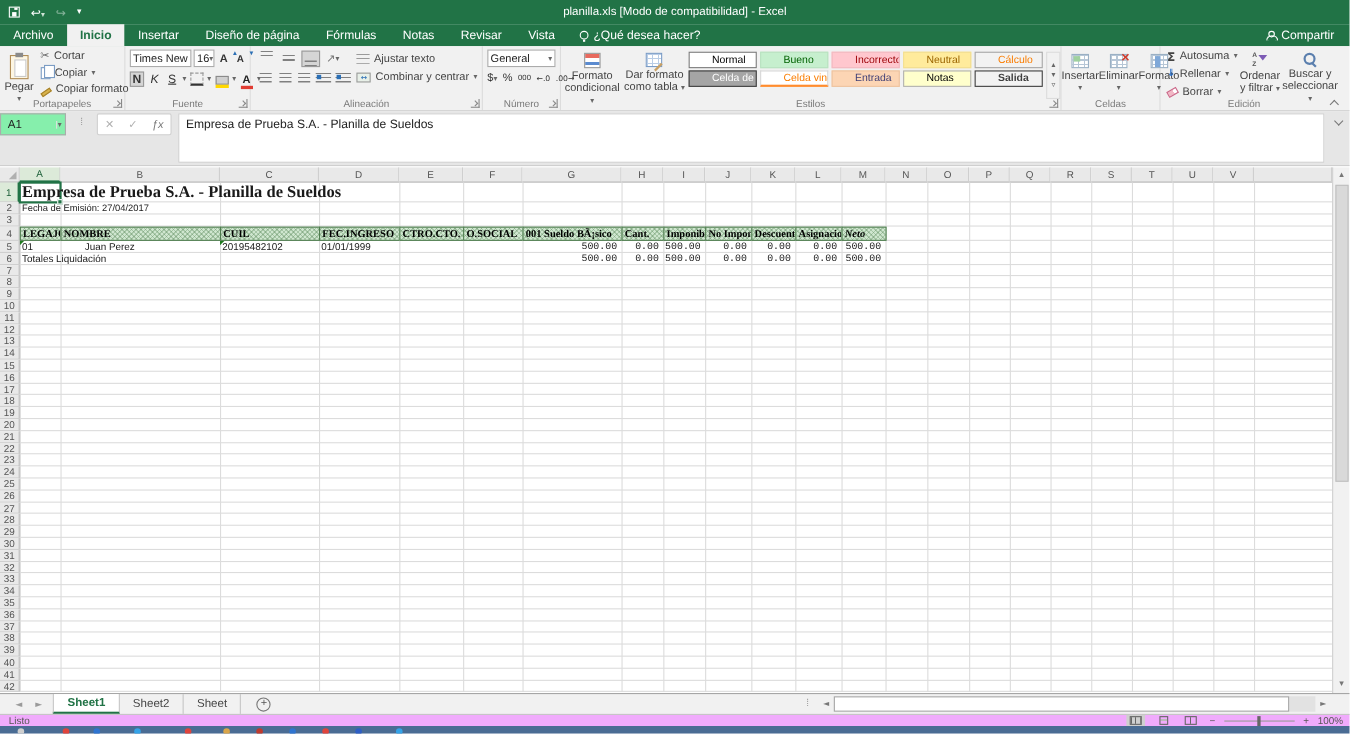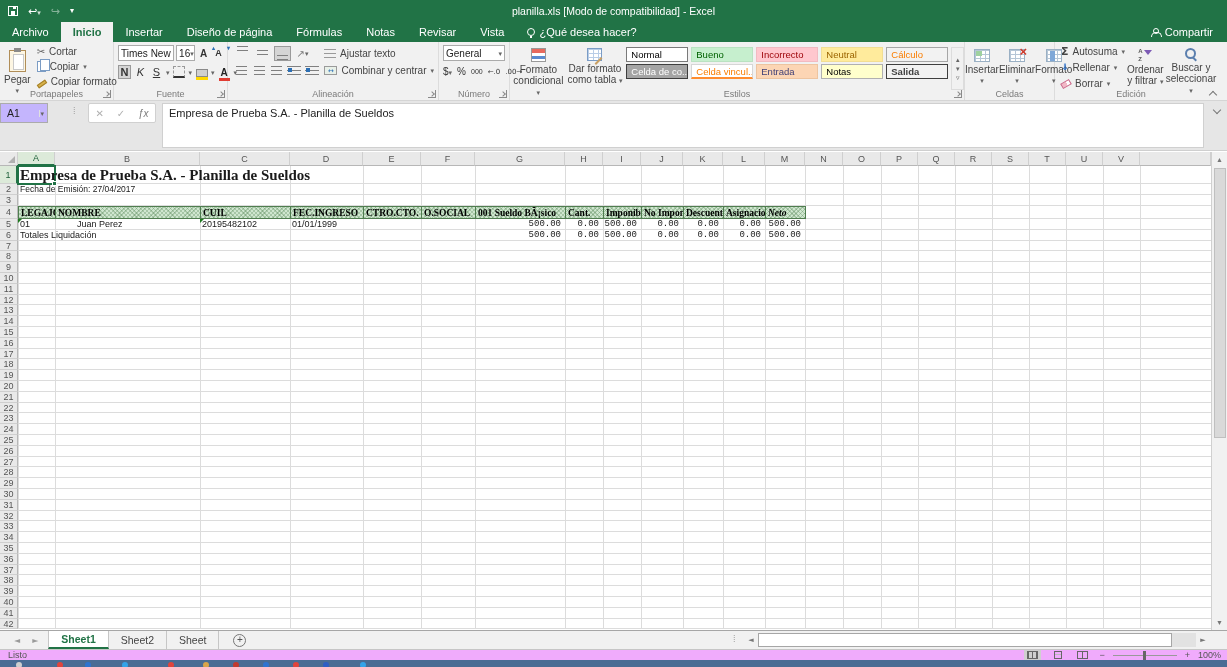--- a/index.html
+++ b/index.html
@@ -90,21 +90,21 @@
   .mini{font-size:7px;color:#333}
   
   .grp-styles{width:455px;display:flex;padding:2px 0 0 3px;gap:3px}
   .fcbtn{width:52px}
   .i-fc{width:15px;height:14px;border:1px solid #999;background:linear-gradient(#e86a5e 0 4px,#fff 4px 7px,#5b8bd0 7px 10px,#fff 10px)}
   .i-dft{width:15px;height:13px;border:1px solid #7a9cc6;background:repeating-linear-gradient(90deg,#b9cde6 0 1px,transparent 1px 5px),repeating-linear-gradient(#b9cde6 0 1px,transparent 1px 4px),#fff;position:relative}
   .i-dft::after{content:"";position:absolute;right:-2px;bottom:-2px;width:9px;height:2px;background:#c9a063;transform:rotate(-45deg)}
   .twoline{font-size:10px;text-align:center;line-height:11px;color:#444}
   .chips{display:flex;flex-direction:column;gap:2px;padding-top:3px}
   .chips-row{display:flex;gap:3px}
-  .chip{width:62px;height:15px;font-size:9.5px;line-height:14px;padding-left:4px;border:1px solid #d6d6d6;background:#fff;color:#000;white-space:nowrap;overflow:hidden}
+  .chip{width:62px;height:15px;font-size:9.5px;line-height:14px;padding-left:20px;border:1px solid #d6d6d6;background:#fff;color:#000;white-space:nowrap;overflow:hidden}
   .chip.normal{border:1px solid #7a7a7a}
   .chip.good{background:#c6efce;color:#006100;border-color:#b9e2c1}
   .chip.bad{background:#ffc7ce;color:#9c0006;border-color:#f2bac1}
   .chip.neutral{background:#ffeb9c;color:#9c6500;border-color:#f2de92}
   .chip.calc{background:#f2f2f2;color:#fa7d00;border:1px solid #a6a6a6}
   .chip.check{background:#a5a5a5;color:#fff;border:1px solid #3f3f3f}
   .chip.linked{background:#fff;color:#fa7d00;border-bottom:2px solid #ff8c2e}
   .chip.input{background:#fcd5b4;color:#3f3f76;border-color:#edc4a0}
   .chip.note{background:#ffffcc;color:#000;border:1px solid #b0b0b0}
   .chip.output{background:#f2f2f2;color:#3f3f3f;font-weight:bold;border:1px solid #3f3f3f}
@@ -126,21 +126,21 @@
   .i-sort::after{content:"Z";position:absolute;left:0;bottom:0}
   .i-sort .funnel{position:absolute;right:0;top:2px;width:0;height:0;border-left:4px solid transparent;border-right:4px solid transparent;border-top:5px solid #7d5bb5}
   .i-find{width:12px;height:12px;position:relative}
   .i-find::before{content:"";position:absolute;left:0;top:0;width:7px;height:7px;border:2px solid #5b7fae;border-radius:50%}
   .i-find::after{content:"";position:absolute;right:0;bottom:0;width:5px;height:2px;background:#5b7fae;transform:rotate(45deg)}
   .collapse{position:absolute;right:10px;bottom:4px;width:8px;height:5px}
   .collapse::after{content:"";position:absolute;left:1px;top:1px;width:5px;height:5px;border-left:1px solid #777;border-top:1px solid #777;transform:rotate(45deg)}
 
   
   .fbar{position:absolute;left:0;top:101px;width:1227px;height:50px;background:#e6e6e6;border-bottom:1px solid #cfcfcf}
-  .namebox{position:absolute;left:0;top:2px;width:48px;height:20px;background:#c4b5fd;border:1px solid #ababab;display:flex;align-items:center;font-size:10.5px;color:#222;padding-left:6px}
+  .namebox{position:absolute;left:0;top:2px;width:60px;height:20px;background:#86efac;border:1px solid #ababab;display:flex;align-items:center;font-size:10.5px;color:#222;padding-left:6px}
   .namebox .arrow{margin-left:auto;padding-right:3px;border-left:1px solid #e0e0e0}
   .fdots{position:absolute;left:73px;top:5px;font-size:9px;color:#9a9a9a}
   .fbtns{position:absolute;left:88px;top:2px;width:68px;height:20px;background:#fff;border:1px solid #d0d0d0;border-radius:2px;display:flex;align-items:center;justify-content:space-around;color:#b0b0b0;font-size:10px}
   .fx{font-style:italic;color:#7a7a7a}
   .finput{position:absolute;left:162px;top:2px;width:1042px;height:45px;background:#fff;border:1px solid #d0d0d0;font-size:11px;color:#222;padding:3px 6px;white-space:nowrap;overflow:hidden}
   .fexpand{position:absolute;right:6px;top:6px;width:8px;height:5px}
   .fexpand::after{content:"";position:absolute;left:1px;top:0;width:5px;height:5px;border-left:1px solid #777;border-top:1px solid #777;transform:rotate(-135deg)}
 
   
   .gridwrap{position:absolute;left:0;top:152px;width:1227px;height:478px;background:#fff;overflow:hidden}

